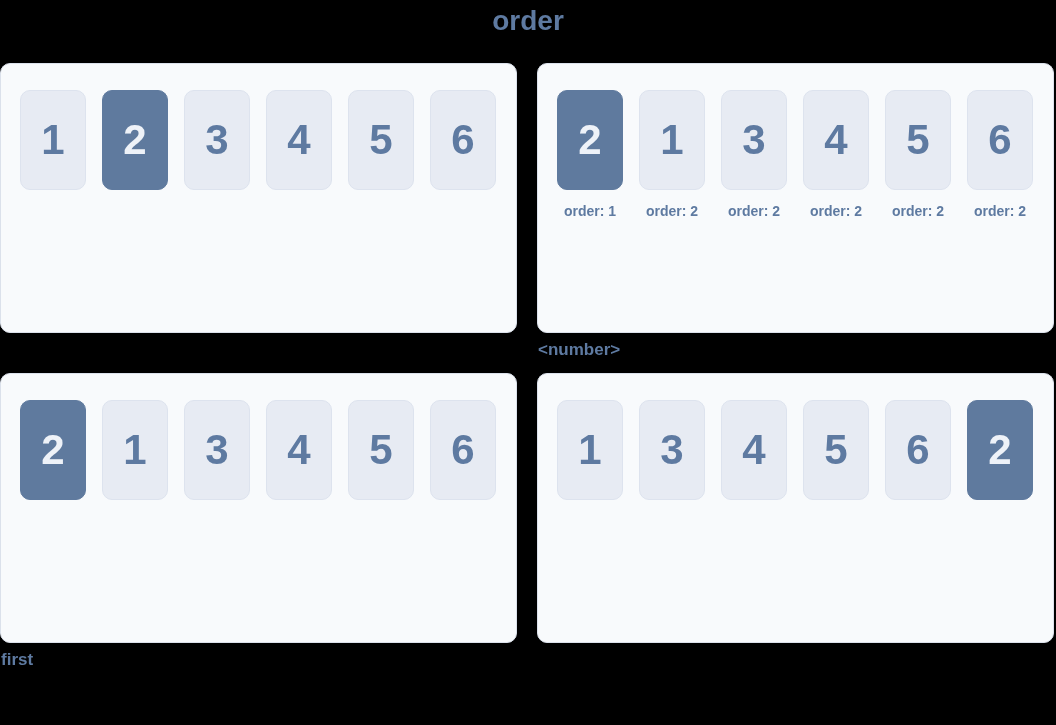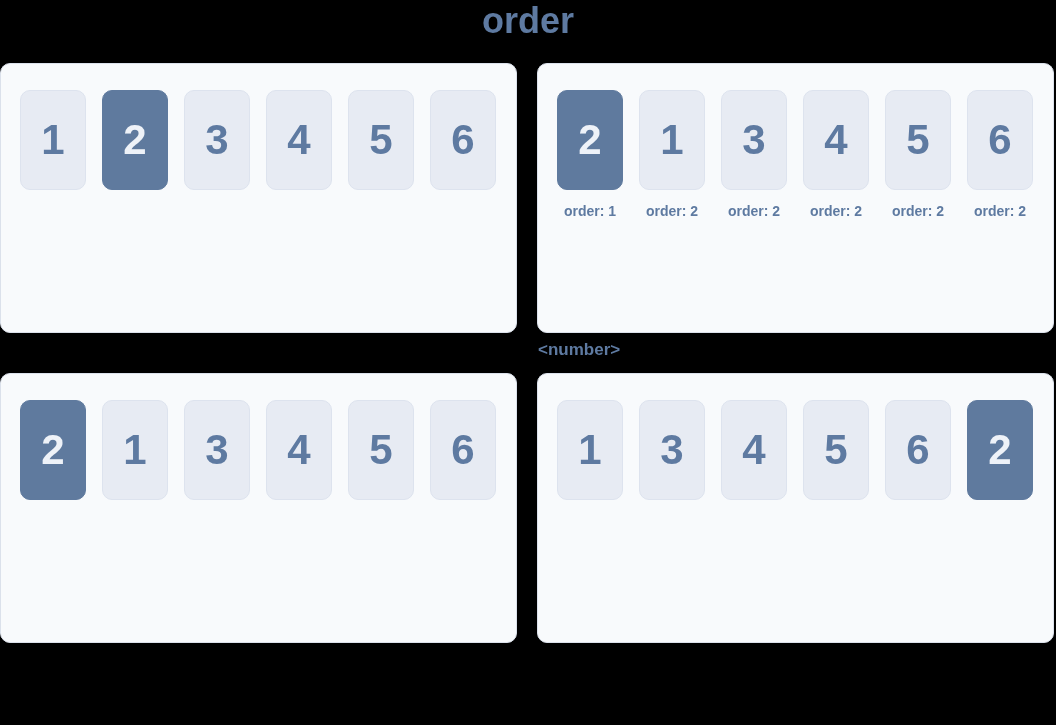--- a/index.html
+++ b/index.html
@@ -19,21 +19,21 @@
   }
   body {
     width: 1056px;
     height: 725px;
     background: var(--background);
     overflow: hidden;
     font-family: "Liberation Sans", sans-serif;
   }
   .page-title {
     color: var(--text);
-    font-size: 36px;
+    font-size: 28px;
     font-weight: 700;
     line-height: 32px;
     text-align: center;
     padding-top: 5px;
   }
   .panels-grid {
     margin-top: 26px;
     display: grid;
     grid-template-columns: 517px 517px;
     column-gap: 20px;
@@ -148,20 +148,21 @@
       <div class="panel">
         <div class="box-row">
           <div class="box highlight">2</div>
           <div class="box">1</div>
           <div class="box">3</div>
           <div class="box">4</div>
           <div class="box">5</div>
           <div class="box">6</div>
         </div>
       </div>
+      <div class="caption">first</div>
     </div>
     <div class="panel-cell">
       <div class="panel">
         <div class="box-row">
           <div class="box">1</div>
           <div class="box">3</div>
           <div class="box">4</div>
           <div class="box">5</div>
           <div class="box">6</div>
           <div class="box highlight">2</div>

